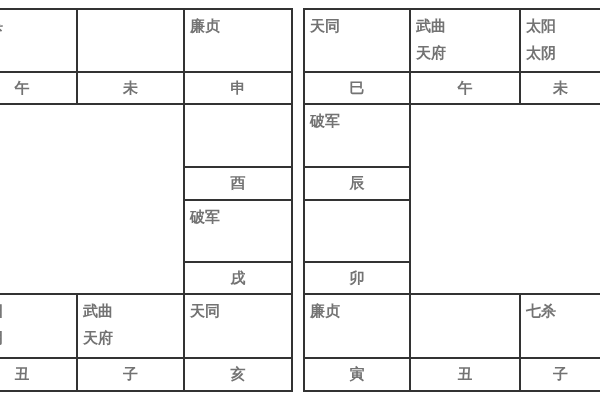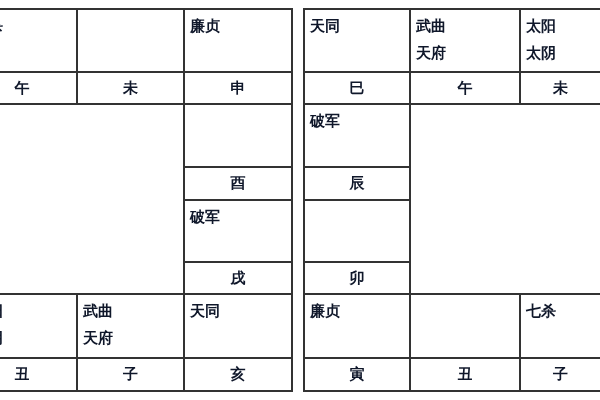--- a/index.html
+++ b/index.html
@@ -1,20 +1,20 @@
 <!DOCTYPE html>
 <html><head>
 <meta charset="utf-8">
 <style>
   html,body{margin:0;padding:0;background:#ffffff;}
   #stage{
     position:relative;width:600px;height:400px;overflow:hidden;
     background:#ffffff;
     font-family:"DejaVu Sans","Liberation Sans",sans-serif;
-    color:#0f172a;font-weight:bold;
+    color:#737373;font-weight:bold;
   }
   .cell{
     position:absolute;box-sizing:border-box;
     border:2px solid #333333;background:#ffffff;
   }
   .star-cell{
     font-size:15px;line-height:27px;padding:3px 5px;
     white-space:pre-line;text-align:left;
   }
   .branch-cell{

